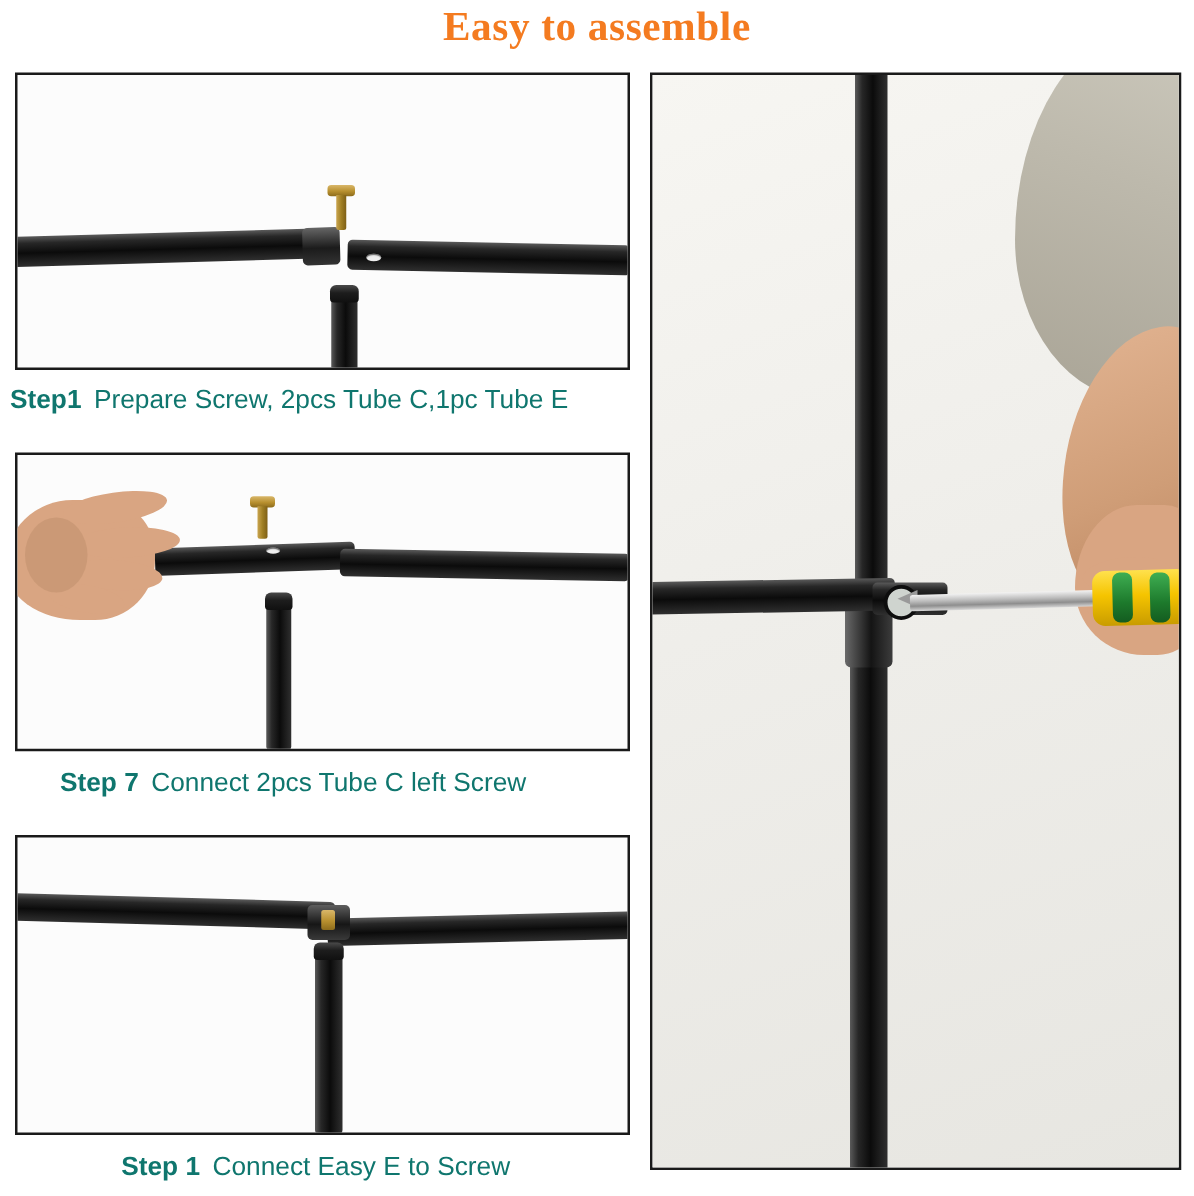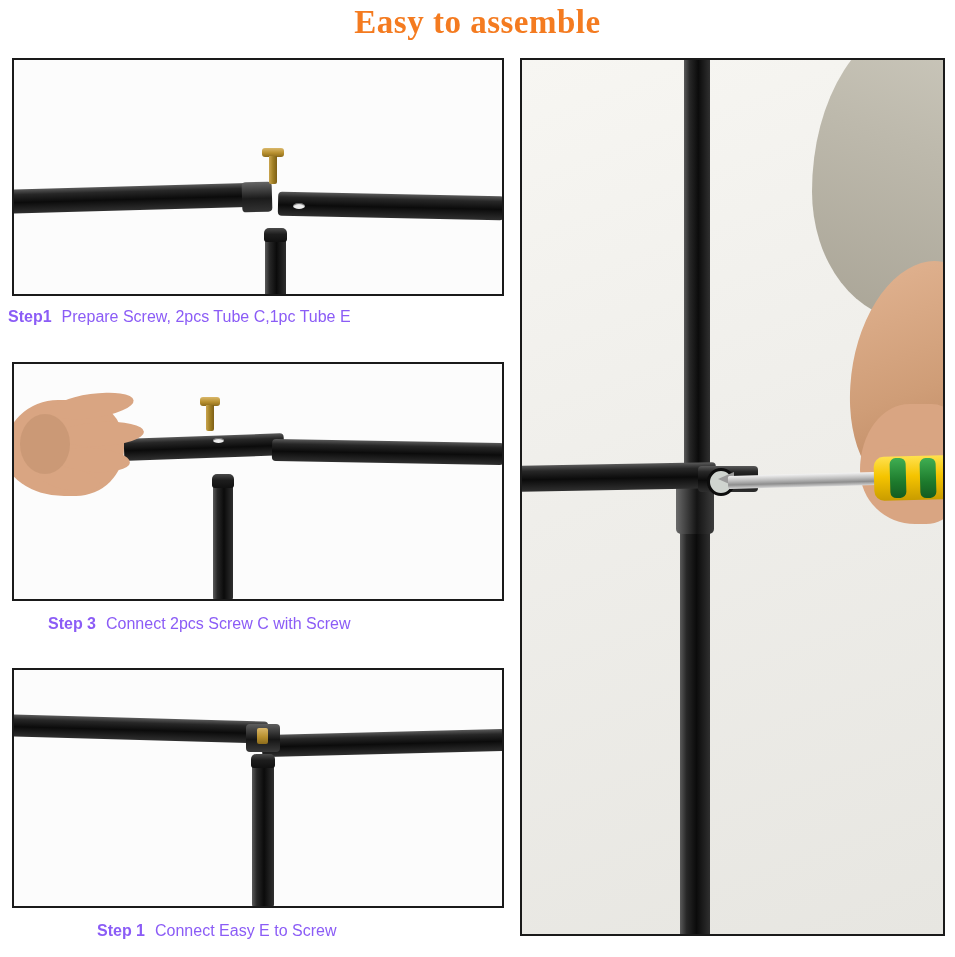--- a/index.html
+++ b/index.html
@@ -46,22 +46,22 @@
     overflow: hidden;
   }
   .panel-1 { left: 12px;  top: 58px;  width: 492px; height: 238px; }
   .panel-2 { left: 12px;  top: 362px; width: 492px; height: 239px; }
   .panel-3 { left: 12px;  top: 668px; width: 492px; height: 240px; }
   .panel-right { left: 520px; top: 58px; width: 425px; height: 878px; }
 
   
   .caption {
     position: absolute;
-    font-size: 16px;
-    color: #8b5cf6;
+    font-size: 21px;
+    color: #0f766e;
     white-space: nowrap;
   }
   .caption .lbl { font-weight: bold; }
   .cap-1 { left: 8px;  top: 308px; }
   .cap-2 { left: 48px; top: 615px; }
   .cap-3 { left: 97px; top: 922px; }
   .cap-sep { display: inline-block; width: 10px; }
 
   
   .tube {
@@ -209,21 +209,21 @@
 
     <div class="hand" style="left:-10px; top:36px; width:120px; height:96px;"></div>
     <div class="finger" style="left:36px; top:30px; width:84px; height:24px; transform:rotate(-8deg);"></div>
     <div class="finger" style="left:44px; top:58px; width:86px; height:24px; transform:rotate(-3deg);"></div>
     <div class="finger" style="left:40px; top:84px; width:76px; height:24px; transform:rotate(4deg);"></div>
     <div class="finger" style="left:24px; top:104px; width:62px; height:22px; transform:rotate(10deg);"></div>
     <div class="hand-shade" style="left:6px; top:50px; width:50px; height:60px;"></div>
   </div>
 
   <div class="caption cap-2">
-    <span class="lbl">Step 3</span><span class="cap-sep"></span><span>Connect 2pcs Screw C with Screw</span>
+    <span class="lbl">Step 7</span><span class="cap-sep"></span><span>Connect 2pcs Tube C left Screw</span>
   </div>
 
   <div class="panel panel-3">
     <span class="sr-only">The two horizontal tubes joined by the gold screw with the vertical tube beneath ready to attach</span>
 
     <div class="tube" style="left:-8px; top:48px; width:262px; height:22px; transform:rotate(1.6deg);"></div>
 
     <div class="tube" style="left:248px; top:62px; width:244px; height:22px; transform:rotate(-1.4deg);"></div>
 
     <div class="tube" style="left:232px; top:54px; width:34px; height:28px; background:linear-gradient(to bottom,#5e5e5e,#161616 55%,#3a3a3a);"></div>

